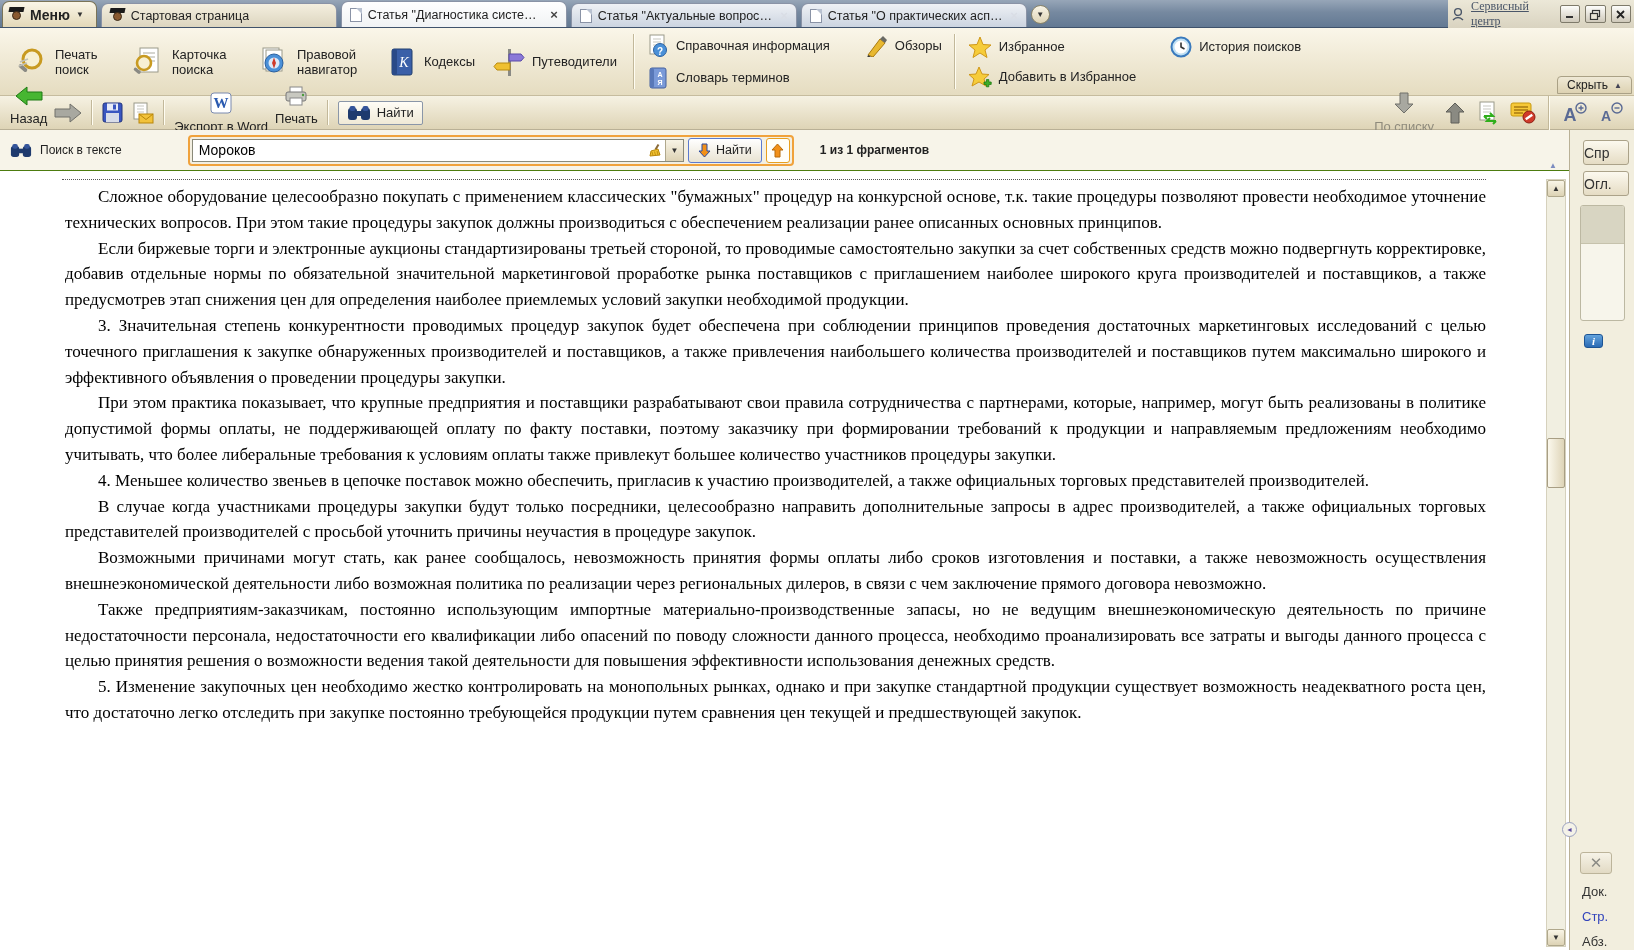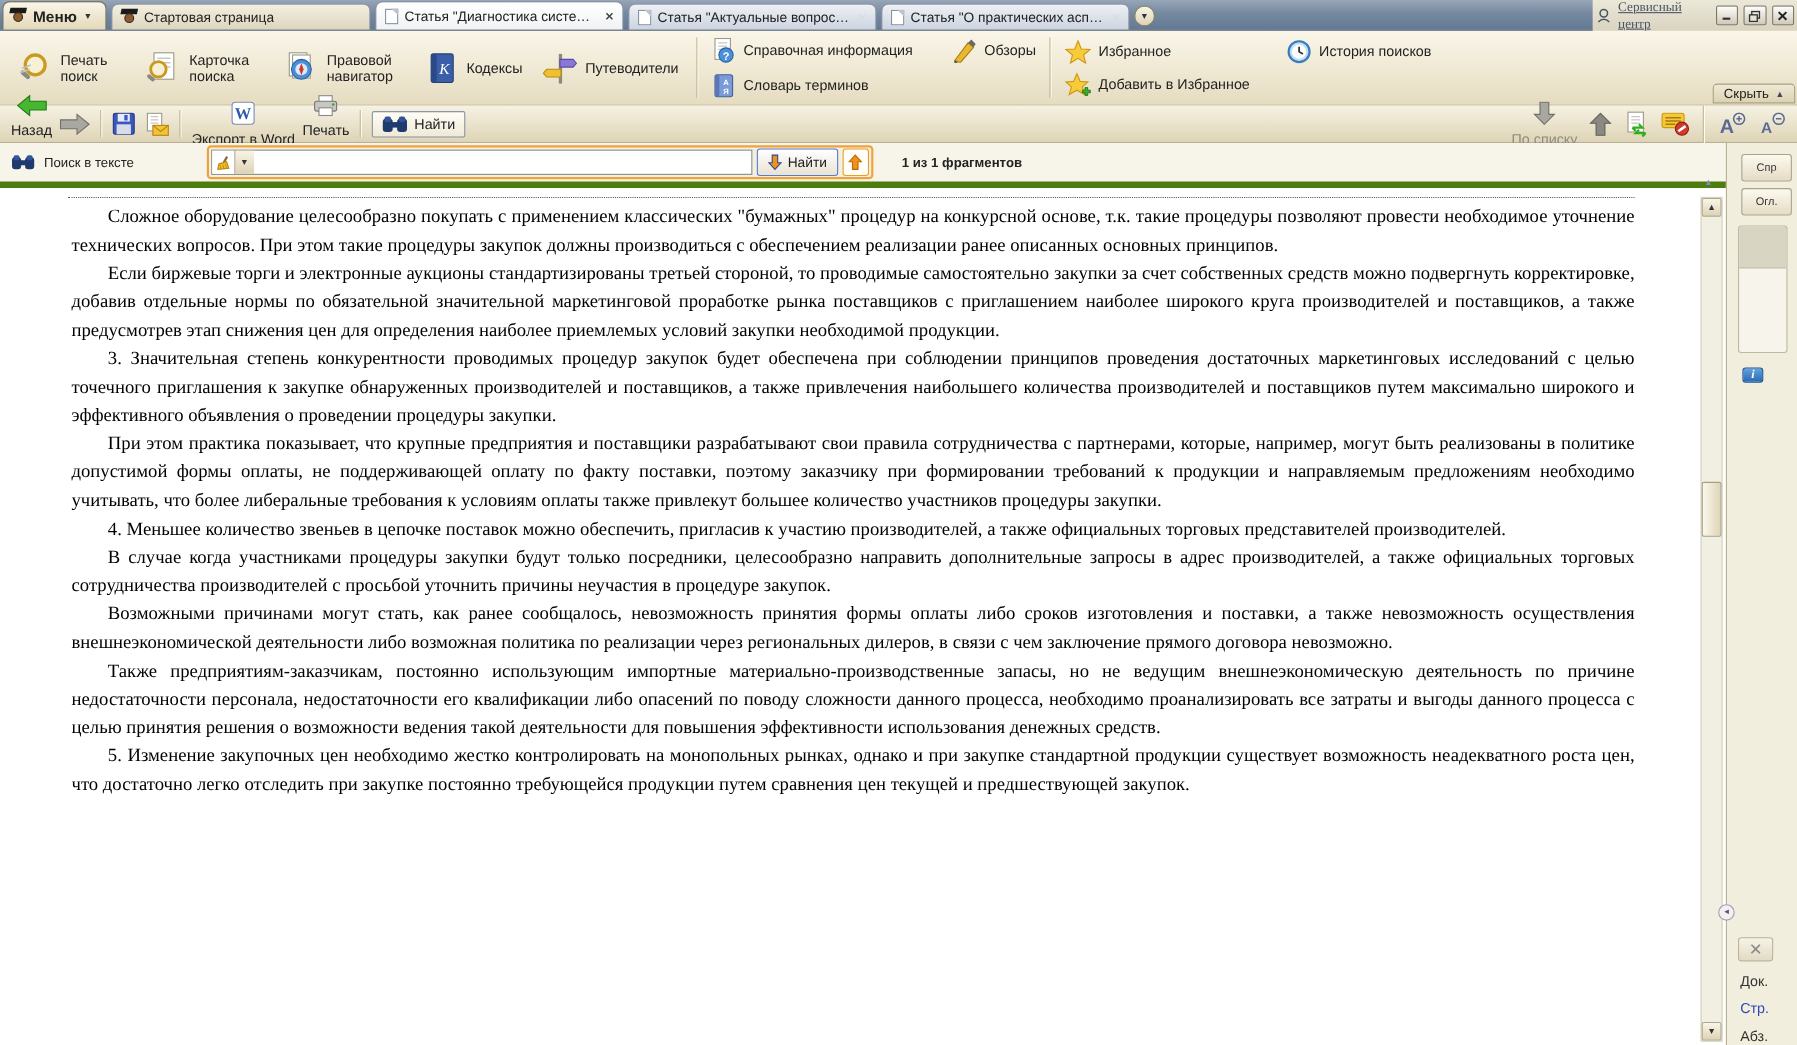--- a/index.html
+++ b/index.html
@@ -55,21 +55,21 @@
   .drop { font-size:8px; color:#333; }
   .nav-right { margin-left:auto; display:flex; align-items:center; gap:10px; }
   .disabled-lbl { color:#8f8b7c; }
   .find-btn { display:flex; align-items:center; gap:6px; padding:3px 8px; border:1px solid #8a96a8; border-radius:2px;
               background:linear-gradient(#fffdf6,#efe9d6); }
 
   
   .main-row { position:absolute; left:0; top:130px; width:1634px; height:820px; }
   .left-col { position:absolute; left:0; top:0; width:1569px; height:820px; }
   .searchbar { position:absolute; left:0; top:0; width:100%; height:41px; display:flex; align-items:center; padding:0 10px;
-               background:#f7f4e9; border-bottom:6px solid #4d7c0f; }
+               background:#f7f4e9; border-bottom:1px solid #4d7c0f; }
   .sb-label { font-size:12px; margin-left:8px; }
   .search-group { margin-left:66px; width:606px; height:31px; display:flex; align-items:center; gap:4px; padding:2px;
                   border:2px solid #f0a23c; border-radius:4px; background:#f3efe2; }
   .search-field { flex:1; height:23px; display:flex; align-items:stretch; background:#fff; border:1px solid #8a8a7a; }
   .search-field input { flex:1; border:none; outline:none; font:14px "Liberation Sans",sans-serif; padding:0 6px; }
   .field-btn { width:18px; display:flex; align-items:center; justify-content:center; background:linear-gradient(#f8f4e6,#ddd2b4);
                border-left:1px solid #b0a88c; font-size:8px; color:#333; }
   .field-broom { width:20px; display:flex; align-items:center; justify-content:center; background:#fff; }
   .go-btn { height:25px; display:flex; align-items:center; gap:5px; padding:0 9px; border:1px solid #5c7ace; border-radius:3px;
             background:linear-gradient(#ffffff,#e9e3d2); font-size:12.5px; }
@@ -89,22 +89,22 @@
   .v-scrollbar { position:absolute; right:3px; top:8px; bottom:3px; width:20px; background:#f1efe1; border:1px solid #d6d1bd; }
   .sb-btn { position:absolute; left:0; width:18px; height:17px; background:linear-gradient(#f9f5e7,#ddd3b5);
             border:1px solid #b0a88c; border-radius:2px; display:flex; align-items:center; justify-content:center;
             font-size:8px; color:#333; }
   .sb-up { top:0; } .sb-down { bottom:0; }
   .sb-thumb { position:absolute; left:0; top:258px; width:18px; height:50px; background:linear-gradient(90deg,#fbf8ec,#ded4b8);
               border:1px solid #a89e84; border-radius:2px; }
 
   
   .right-panel { position:absolute; left:1569px; top:0; width:65px; height:820px; background:#f2eede; border-left:1px solid #b9b096; }
-  .rp-btn { position:absolute; left:13px; width:46px; height:25px; display:flex; align-items:center; justify-content:center;
-            background:linear-gradient(#fcf9ef,#e5dcc4); border:1px solid #aba289; border-radius:3px; font-size:10px; color:#333; }
+  .rp-btn { position:absolute; left:13px; width:46px; height:25px; display:flex; align-items:center; 
+            background:linear-gradient(#fcf9ef,#e5dcc4); border:1px solid #aba289; border-radius:3px; font-size:14px; color:#333; }
   .rp-box { position:absolute; left:10px; top:75px; width:45px; height:116px; border:1px solid #bcb8a2; border-radius:3px;
             background:#f7f5eb; overflow:hidden; }
   .rp-box .dark { height:38px; background:#d8d5c2; border-bottom:1px solid #c6c2ac; }
   .info-btn { position:absolute; left:14px; top:204px; width:19px; height:14px; border-radius:3px;
               background:linear-gradient(#63a3dd,#2a6ab4); border:1px solid #1d5494; color:#fff;
               font:italic bold 11px/12px "Liberation Serif",serif; text-align:center; }
   .collapse-circle { position:absolute; left:-8px; top:692px; width:15px; height:15px; border-radius:50%; background:#f4f2e8;
                      border:1px solid #9aa0c0; display:flex; align-items:center; justify-content:center; font-size:7px; color:#5a4aa0; }
   .x-btn { position:absolute; left:10px; top:722px; width:32px; height:22px; background:linear-gradient(#f6f3e7,#e2dac4);
            border:1px solid #bcb49a; border-radius:3px; display:flex; align-items:center; justify-content:center;
@@ -403,20 +403,21 @@
         <svg class="ic" width="22" height="15" viewBox="0 0 24 16">
           <rect x="1" y="3" width="9" height="12" rx="3" fill="#1e3a6e"></rect>
           <rect x="14" y="3" width="9" height="12" rx="3" fill="#1e3a6e"></rect>
           <rect x="8" y="6" width="8" height="5" fill="#1e3a6e"></rect>
           <rect x="2.5" y="1" width="6" height="5" rx="2" fill="#34549a"></rect>
           <rect x="15.5" y="1" width="6" height="5" rx="2" fill="#34549a"></rect>
         </svg>
         <span class="sb-label">Поиск в тексте</span>
         <div class="search-group">
           <div class="search-field">
+            <input type="text" value="Мороков" style="">
             <span class="field-broom">
               <svg width="14" height="14" viewBox="0 0 14 14">
                 <rect x="8" y="1" width="2" height="6" fill="#8a6a3a" transform="rotate(30 9 4)"></rect>
                 <path d="M3 8 L10 6 L12 12 L2 13 Z" fill="#f0c030" stroke="#b8860a"></path>
                 <path d="M4 9 L5 12.5 M6.5 8.5 L7.5 12.2 M9 8 L10 12" stroke="#b8860a" stroke-width="0.8"></path>
               </svg>
             </span>
             <span class="field-btn">
               <span>▼</span>
             </span>
@@ -438,21 +439,21 @@
       </div>
 
       <div class="doc-wrap">
         <div class="doc-body">
           <div class="doc-rule"></div>
           <p>Сложное оборудование целесообразно покупать с применением классических "бумажных" процедур на конкурсной основе, т.к. такие процедуры позволяют провести необходимое уточнение технических вопросов. При этом такие процедуры закупок должны производиться с обеспечением реализации ранее описанных основных принципов.</p>
           <p>Если биржевые торги и электронные аукционы стандартизированы третьей стороной, то проводимые самостоятельно закупки за счет собственных средств можно подвергнуть корректировке, добавив отдельные нормы по обязательной значительной маркетинговой проработке рынка поставщиков с приглашением наиболее широкого круга производителей и поставщиков, а также предусмотрев этап снижения цен для определения наиболее приемлемых условий закупки необходимой продукции.</p>
           <p>3. Значительная степень конкурентности проводимых процедур закупок будет обеспечена при соблюдении принципов проведения достаточных маркетинговых исследований с целью точечного приглашения к закупке обнаруженных производителей и поставщиков, а также привлечения наибольшего количества производителей и поставщиков путем максимально широкого и эффективного объявления о проведении процедуры закупки.</p>
           <p>При этом практика показывает, что крупные предприятия и поставщики разрабатывают свои правила сотрудничества с партнерами, которые, например, могут быть реализованы в политике допустимой формы оплаты, не поддерживающей оплату по факту поставки, поэтому заказчику при формировании требований к продукции и направляемым предложениям необходимо учитывать, что более либеральные требования к условиям оплаты также привлекут большее количество участников процедуры закупки.</p>
           <p>4. Меньшее количество звеньев в цепочке поставок можно обеспечить, пригласив к участию производителей, а также официальных торговых представителей производителей.</p>
-          <p>В случае когда участниками процедуры закупки будут только посредники, целесообразно направить дополнительные запросы в адрес производителей, а также официальных торговых сотрудничества производителей с просьбой уточнить причины неучастия в процедуре закупок.</p>
+          <p>В случае когда участниками процедуры закупки будут только посредники, целесообразно направить дополнительные запросы в адрес производителей, а также официальных торговых представителей производителей с просьбой уточнить причины неучастия в процедуре закупок.</p>
           <p>Возможными причинами могут стать, как ранее сообщалось, невозможность принятия формы оплаты либо сроков изготовления и поставки, а также невозможность осуществления внешнеэкономической деятельности либо возможная политика по реализации через региональных дилеров, в связи с чем заключение прямого договора невозможно.</p>
           <p>Также предприятиям-заказчикам, постоянно использующим импортные материально-производственные запасы, но не ведущим внешнеэкономическую деятельность по причине недостаточности персонала, недостаточности его квалификации либо опасений по поводу сложности данного процесса, необходимо проанализировать все затраты и выгоды данного процесса с целью принятия решения о возможности ведения такой деятельности для повышения эффективности использования денежных средств.</p>
           <p>5. Изменение закупочных цен необходимо жестко контролировать на монопольных рынках, однако и при закупке стандартной продукции существует возможность неадекватного роста цен, что достаточно легко отследить при закупке постоянно требующейся продукции путем сравнения цен текущей и предшествующей закупок.</p>
         </div>
         <div class="v-scrollbar">
           <div class="sb-btn sb-up">
             <span>▲</span>
           </div>
           <div class="sb-thumb"></div>
           <div class="sb-btn sb-down">

